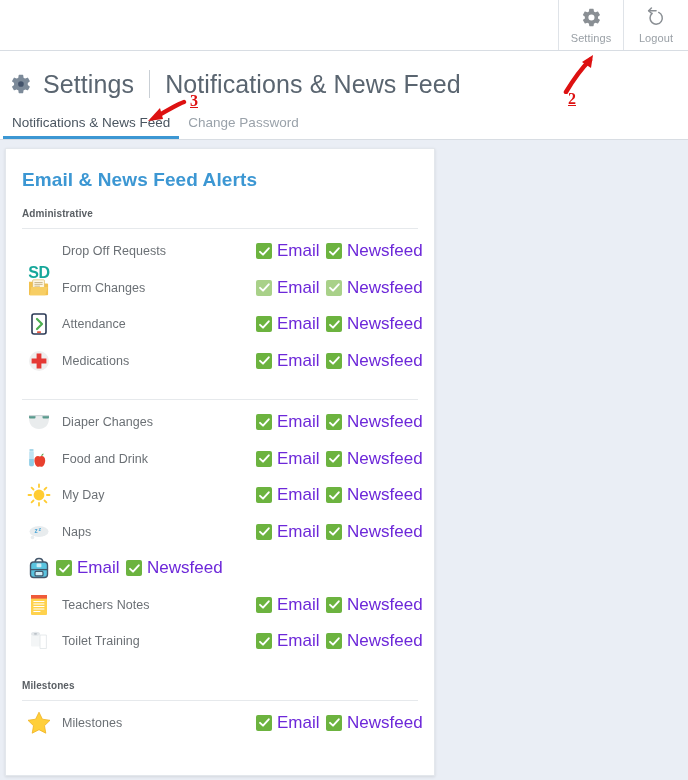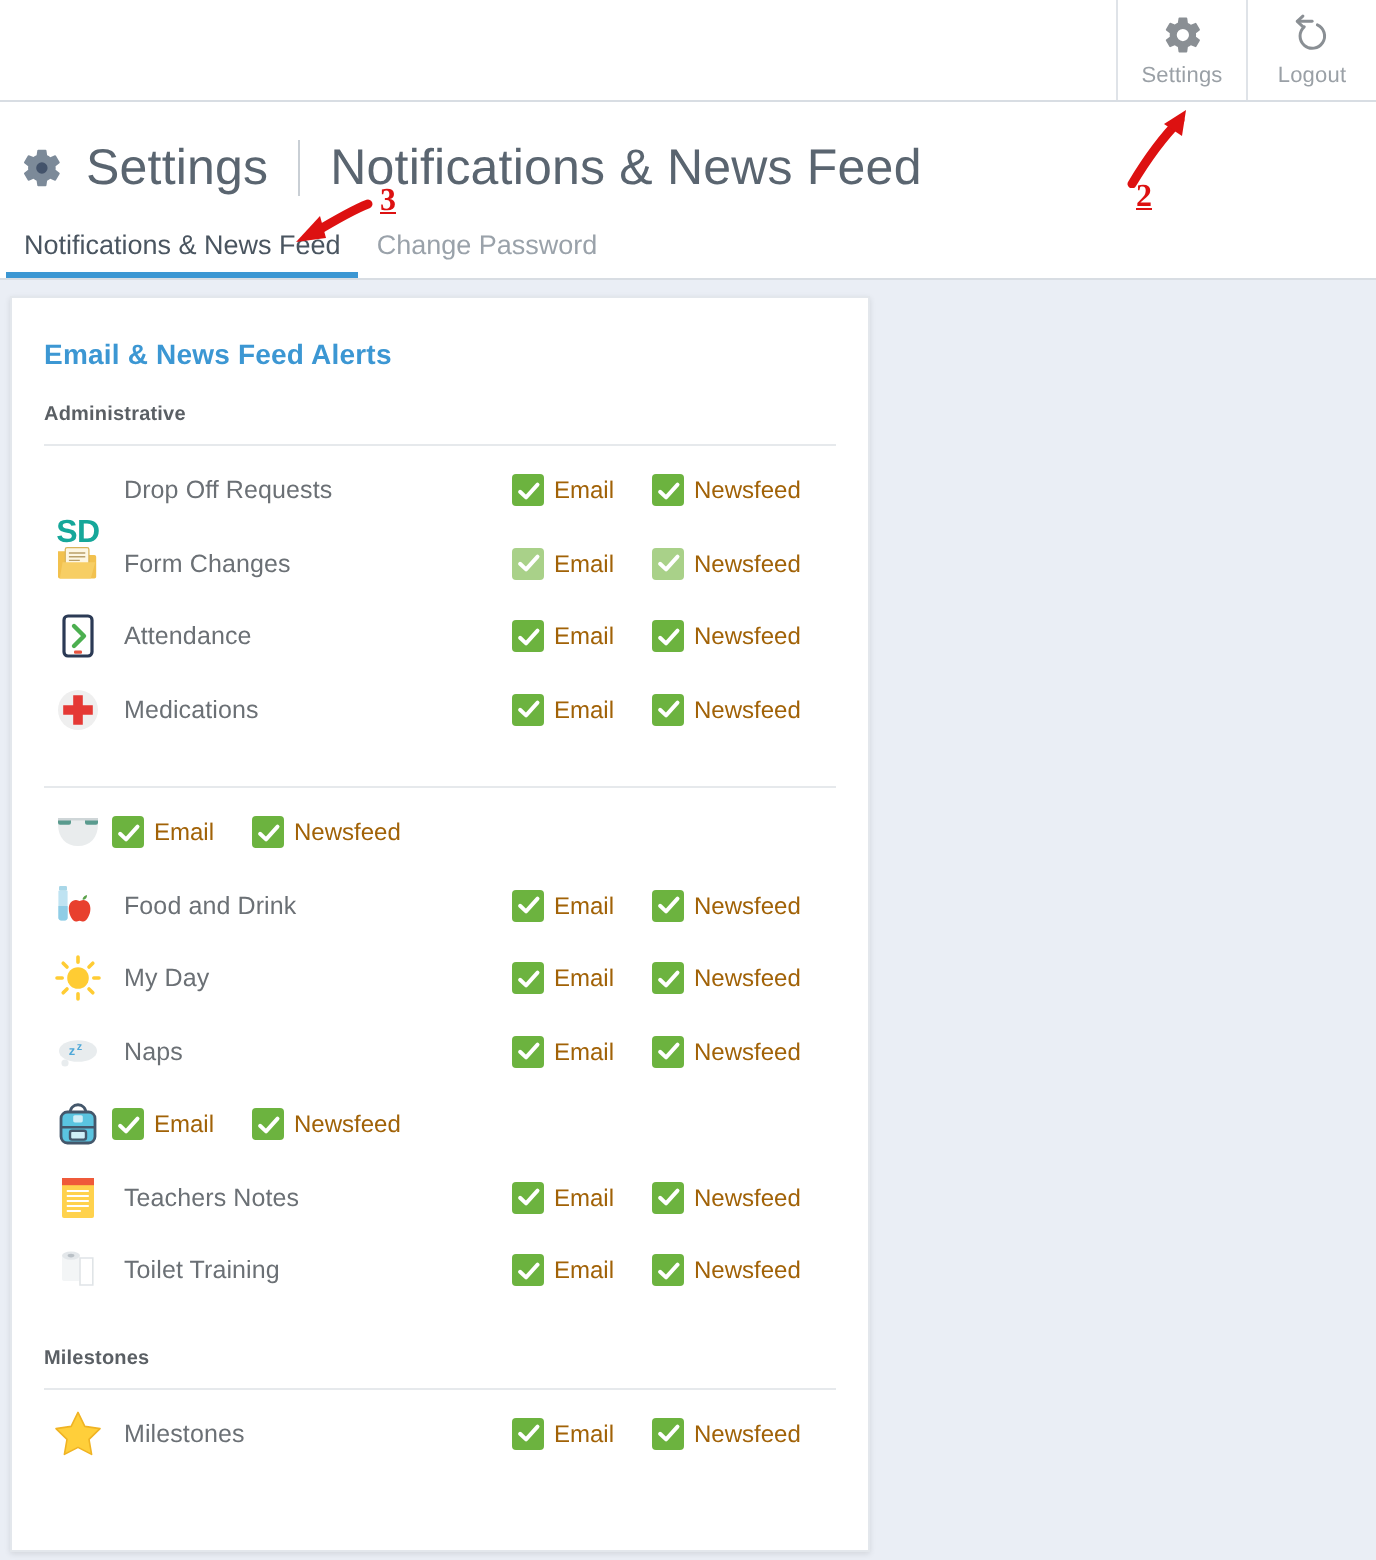--- a/index.html
+++ b/index.html
@@ -105,21 +105,21 @@
   }
   .card {
     width: 430px;
     background: #ffffff;
     border: 1px solid #e3e7ec;
     box-shadow: 0 1px 3px rgba(0,0,0,.10);
     padding: 20px 16px 18px 16px;
     min-height: 628px;
   }
   .card-title {
-    font-size: 14px;
+    font-size: 19px;
     font-weight: bold;
     color: #3c97d3;
     margin-bottom: 17px;
     letter-spacing: .1px;
   }
 
   .section-title {
     font-size: 10px;
     font-weight: bold;
     color: #5a5f64;
@@ -166,21 +166,21 @@
     width: 16px; height: 16px;
     border-radius: 2px;
     background: #6cb33f;
     display: flex;
     align-items: center;
     justify-content: center;
     flex: 0 0 16px;
   }
   .cbox.faded { background: #a9d189; }
   .cbox svg { display: block; }
-  .cb-label { font-size: 12px; color: #a16207; }
+  .cb-label { font-size: 17px; color: #6d28d9; }
 
   .sd-logo {
     font-size: 16px;
     font-weight: bold;
     color: #16a79a;
     letter-spacing: -.3px;
     margin-top: 43px;
   }
 
   .section-gap { height: 11px; }
@@ -352,20 +352,21 @@
         <div class="divider"></div>
         <div class="row">
           <div class="row-icon">
             <svg width="24" height="18" viewBox="0 0 24 18">
               <path d="M2 2 h20 v3 c0 7-4 11-10 11S2 12 2 5 z" fill="#e9eced"></path>
               <rect x="2" y="2" width="6.5" height="3.4" rx="1" fill="#5a9b8e"></rect>
               <rect x="15.5" y="2" width="6.5" height="3.4" rx="1" fill="#5a9b8e"></rect>
               <path d="M2 2 h20 v1.2 H2 z" fill="#cfd6d8"></path>
             </svg>
           </div>
+          <div class="row-label">Diaper Changes</div>
           <div class="cb-group">
             <span class="cbox">
               <svg width="13" height="13" viewBox="0 0 14 14">
                 <path d="M2.2 7.4 L5.4 10.4 L11.6 3.6" stroke="#ffffff" stroke-width="2.1" fill="none" stroke-linecap="round" stroke-linejoin="round"></path>
               </svg>
             </span>
             <span class="cb-label">Email</span>
           </div>
           <div class="cb-group newsfeed">
             <span class="cbox">

